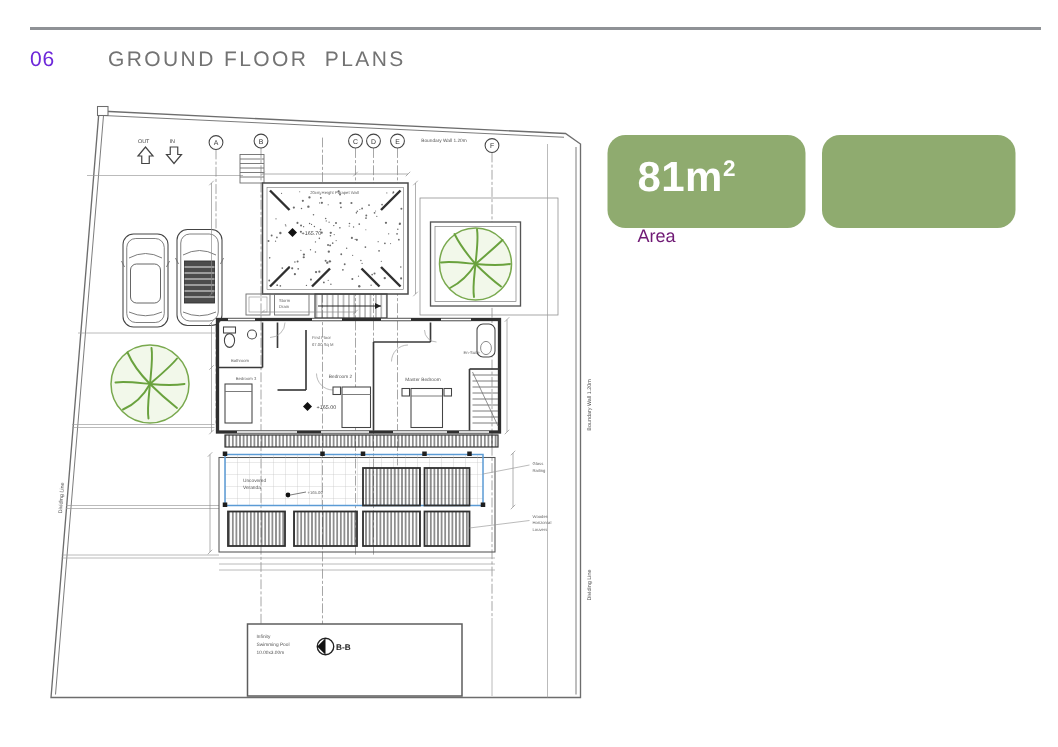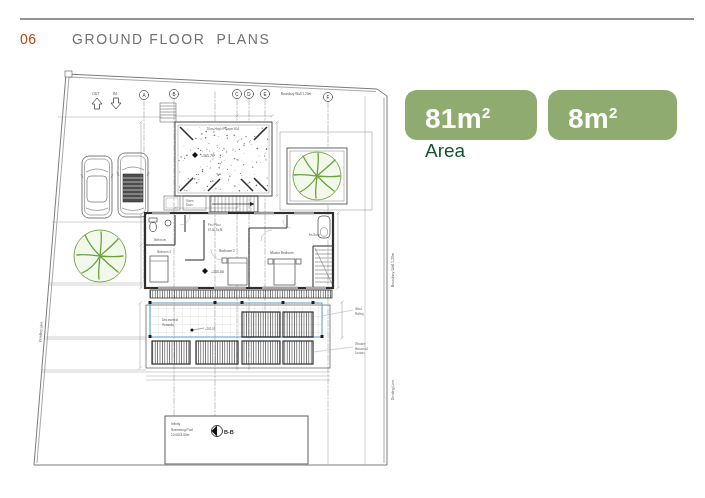--- a/index.html
+++ b/index.html
@@ -4,36 +4,36 @@
 <style>
   * { margin:0; padding:0; box-sizing:border-box; }
   html,body { width:705px; height:498px; }
   body {
     font-family:"Liberation Sans", sans-serif;
     background:#ffffff; position:relative; overflow:hidden;
   }
   
   .header-rule { position:absolute; left:20px; top:18px; width:674px; height:2px; background:#8f9296; }
   .page-number {
-    position:absolute; left:20px; top:31px; font-size:14px; color:#c2410c; letter-spacing:0.5px;
+    position:absolute; left:20px; top:31px; font-size:14px; color:#6d28d9; letter-spacing:0.5px;
   }
   .page-title {
     position:absolute; left:72px; top:31px; font-size:14px; color:#737373;
     letter-spacing:1.6px; white-space:pre;
   }
   
   .badge {
-    position:absolute; top:90px; height:50px; border-radius:12px;
+    position:absolute; top:90px; height:62px; border-radius:12px;
     background:#8fab6f; color:#ffffff; padding:8px 0 0 20px;
   }
   .badge-area { left:405px; width:132px; }
   .badge-verandas { left:548px; width:129px; }
   .badge .value { font-size:28px; font-weight:bold; line-height:30px; letter-spacing:0.3px; }
   .badge .value sup { font-size:15px; font-weight:bold; }
-  .badge .label { font-size:19px; color:#14532d; margin-top:6px; }
+  .badge .label { font-size:12px; color:#701a75; margin-top:17px; }
   
   .plan-wrap { position:absolute; left:22px; top:60px; width:380px; height:412px; }
   svg text { font-family:"Liberation Sans", sans-serif; fill:#4a4a4a; }
   .t-tiny  { font-size:3.2px; fill:#555; }
   .t-micro { font-size:2.8px; fill:#666; }
   .t-small { font-size:3.6px; fill:#444; }
   .t-grid  { font-size:4.6px; fill:#333; }
   .t-rot   { font-size:3.6px; fill:#555; }
   .t-bb    { font-size:5.5px; fill:#222; font-weight:bold; }
   .ln      { stroke:#6d6d6d; stroke-width:0.6; fill:none; }
@@ -49,21 +49,20 @@
 
 <div class="header-rule"></div>
 <div class="page-number">06</div>
 <div class="page-title">GROUND FLOOR  PLANS</div>
 
 <div class="badge badge-area">
   <div class="value"><span>81m</span><sup>2</sup></div>
   <div class="label">Area</div>
 </div>
 <div class="badge badge-verandas">
-  <div class="value"><span>8m</span><sup>2</sup></div>
 </div>
 
 <div class="plan-wrap">
 <svg width="380" height="412" viewBox="0 0 380 412">
   <defs>
     <pattern id="hatchV" width="2.4" height="4" patternUnits="userSpaceOnUse">
       <line x1="1.2" y1="0" x2="1.2" y2="4" stroke="#3c3c3c" stroke-width="0.7"></line>
     </pattern>
     <pattern id="tiles" width="8" height="8" patternUnits="userSpaceOnUse">
       <path d="M8,0 H0 V8" fill="none" stroke="#b9b9b9" stroke-width="0.4"></path>

